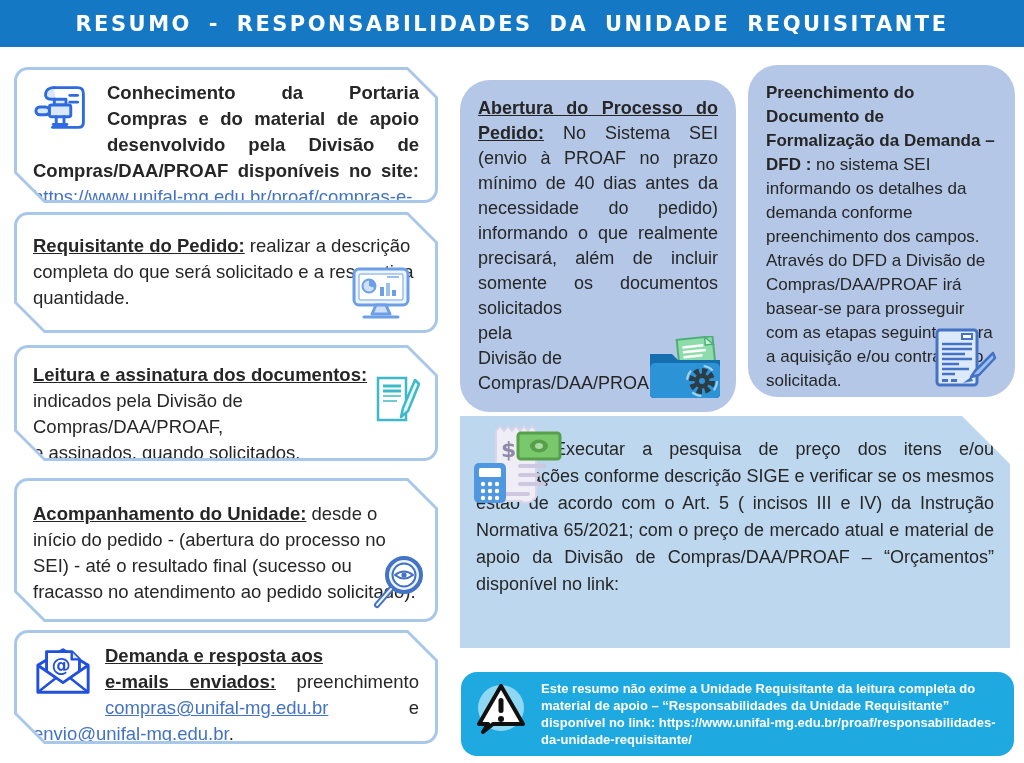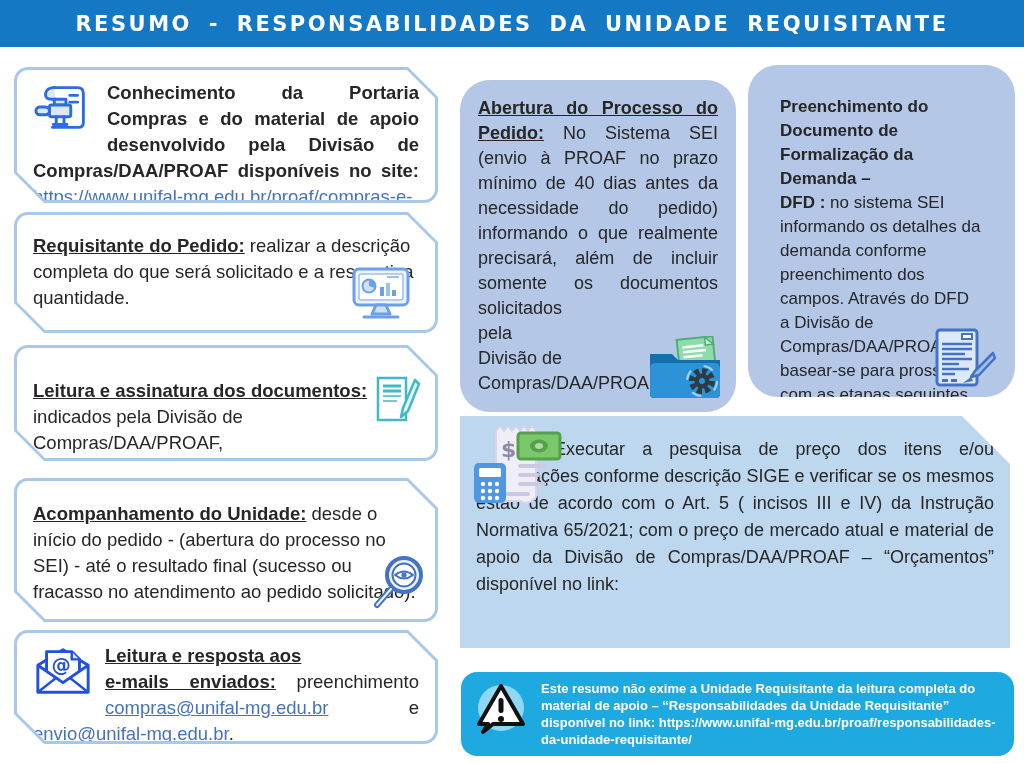--- a/index.html
+++ b/index.html
@@ -51,21 +51,21 @@
   .ico-br{position:absolute;}
 
   
   .round-box{
     position:absolute;background:#B4C7E7;border-radius:30px;
     box-sizing:border-box;padding:16px 18px;overflow:hidden;
   }
   #rbox1{left:460px;top:80px;width:276px;height:332px;}
   #rbox1 p{margin:0;font-size:18px;line-height:25px;text-align:justify;}
   #rbox2{left:748px;top:65px;width:267px;height:332px;}
-  #rbox2 p{margin:14px;font-size:17px;line-height:24px;text-align:left;}
+  #rbox2 p{margin:0;font-size:17px;line-height:24px;text-align:left;}
   .bold{font-weight:bold;}
 
   
   #budget{
     left:460px;top:416px;width:550px;height:232px;background:#BDD7EE;
     clip-path:polygon(0 0,calc(100% - 48px) 0,100% 48px,100% 100%,0 100%);
     box-sizing:border-box;overflow:hidden;
   }
   #budget .title{
     margin:34px 50px 0 122px;font-size:19.5px;font-weight:bold;text-decoration:underline;
@@ -135,21 +135,21 @@
         <path d="M25 39 L21 48 H39 L35 39 Z" fill="#cfe0f7" stroke="#6c9fe8" stroke-width="3" stroke-linejoin="round"></path>
         <line x1="13" y1="51" x2="47" y2="51" stroke="#6c9fe8" stroke-width="3" stroke-linecap="round"></line>
       </svg>
     </span>
   </div>
 </div>
 
 <div class="snipbox" id="box3">
   <div class="bg"></div>
   <div class="inner">
-    <p style="margin-top:20px;">
+    <p style="margin-top:4px;">
       <span class="btitle">Leitura e assinatura dos documentos:</span><br>
       <span class="preline">indicados pela Divisão de
 Compras/DAA/PROAF,
 e assinados, quando solicitados.</span>
     </p>
     <span class="ico-br" style="right:14px;bottom:26px;">
       <svg width="46" height="54" viewBox="0 0 46 54">
         <rect x="3" y="4" width="28" height="42" fill="#ffffff" stroke="#3fb9c9" stroke-width="2.5"></rect>
         <line x1="8" y1="12" x2="26" y2="12" stroke="#3fb9c9" stroke-width="3"></line>
         <line x1="8" y1="17" x2="26" y2="17" stroke="#3fb9c9" stroke-width="3"></line>
@@ -188,21 +188,21 @@
       <span class="float-ico">
         <svg width="60" height="52" viewBox="0 0 62 52">
           <path d="M5 20 L31 4 L57 20" fill="none" stroke="#2050dd" stroke-width="3" stroke-linejoin="round"></path>
           <path d="M14 30 V6 H40 L48 14 V30" fill="#ffffff" stroke="#2050dd" stroke-width="3" stroke-linejoin="round"></path>
           <path d="M40 6 V14 H48" fill="#dbe8fb" stroke="#2050dd" stroke-width="2.5" stroke-linejoin="round"></path>
           <text x="19" y="27" font-size="20" font-weight="bold" fill="#2050dd" font-family="DejaVu Sans,sans-serif">@</text>
           <path d="M5 20 V48 H57 V20 L31 38 Z" fill="#ffffff" stroke="#2050dd" stroke-width="3" stroke-linejoin="round"></path>
           <path d="M5 48 L24 33 M57 48 L38 33" stroke="#2050dd" stroke-width="2.5"></path>
         </svg>
       </span>
-      <span class="btitle preline">Leitura e resposta aos
+      <span class="btitle preline">Demanda e resposta aos
 e-mails enviados:</span><span> preenchimento </span>
       <a href="#">compras@unifal-mg.edu.br</a><span> e </span><a href="#">envio@unifal-mg.edu.br</a><span>.</span>
     </p>
   </div>
 </div>
 
 <div class="round-box" id="rbox1">
   <p>
     <span class="btitle">Abertura do Processo do Pedido:</span><span class="preline"> No Sistema SEI (envio à PROAF no prazo mínimo de 40 dias antes da necessidade do pedido) informando o que realmente precisará, além de incluir somente os documentos solicitados
 pela

